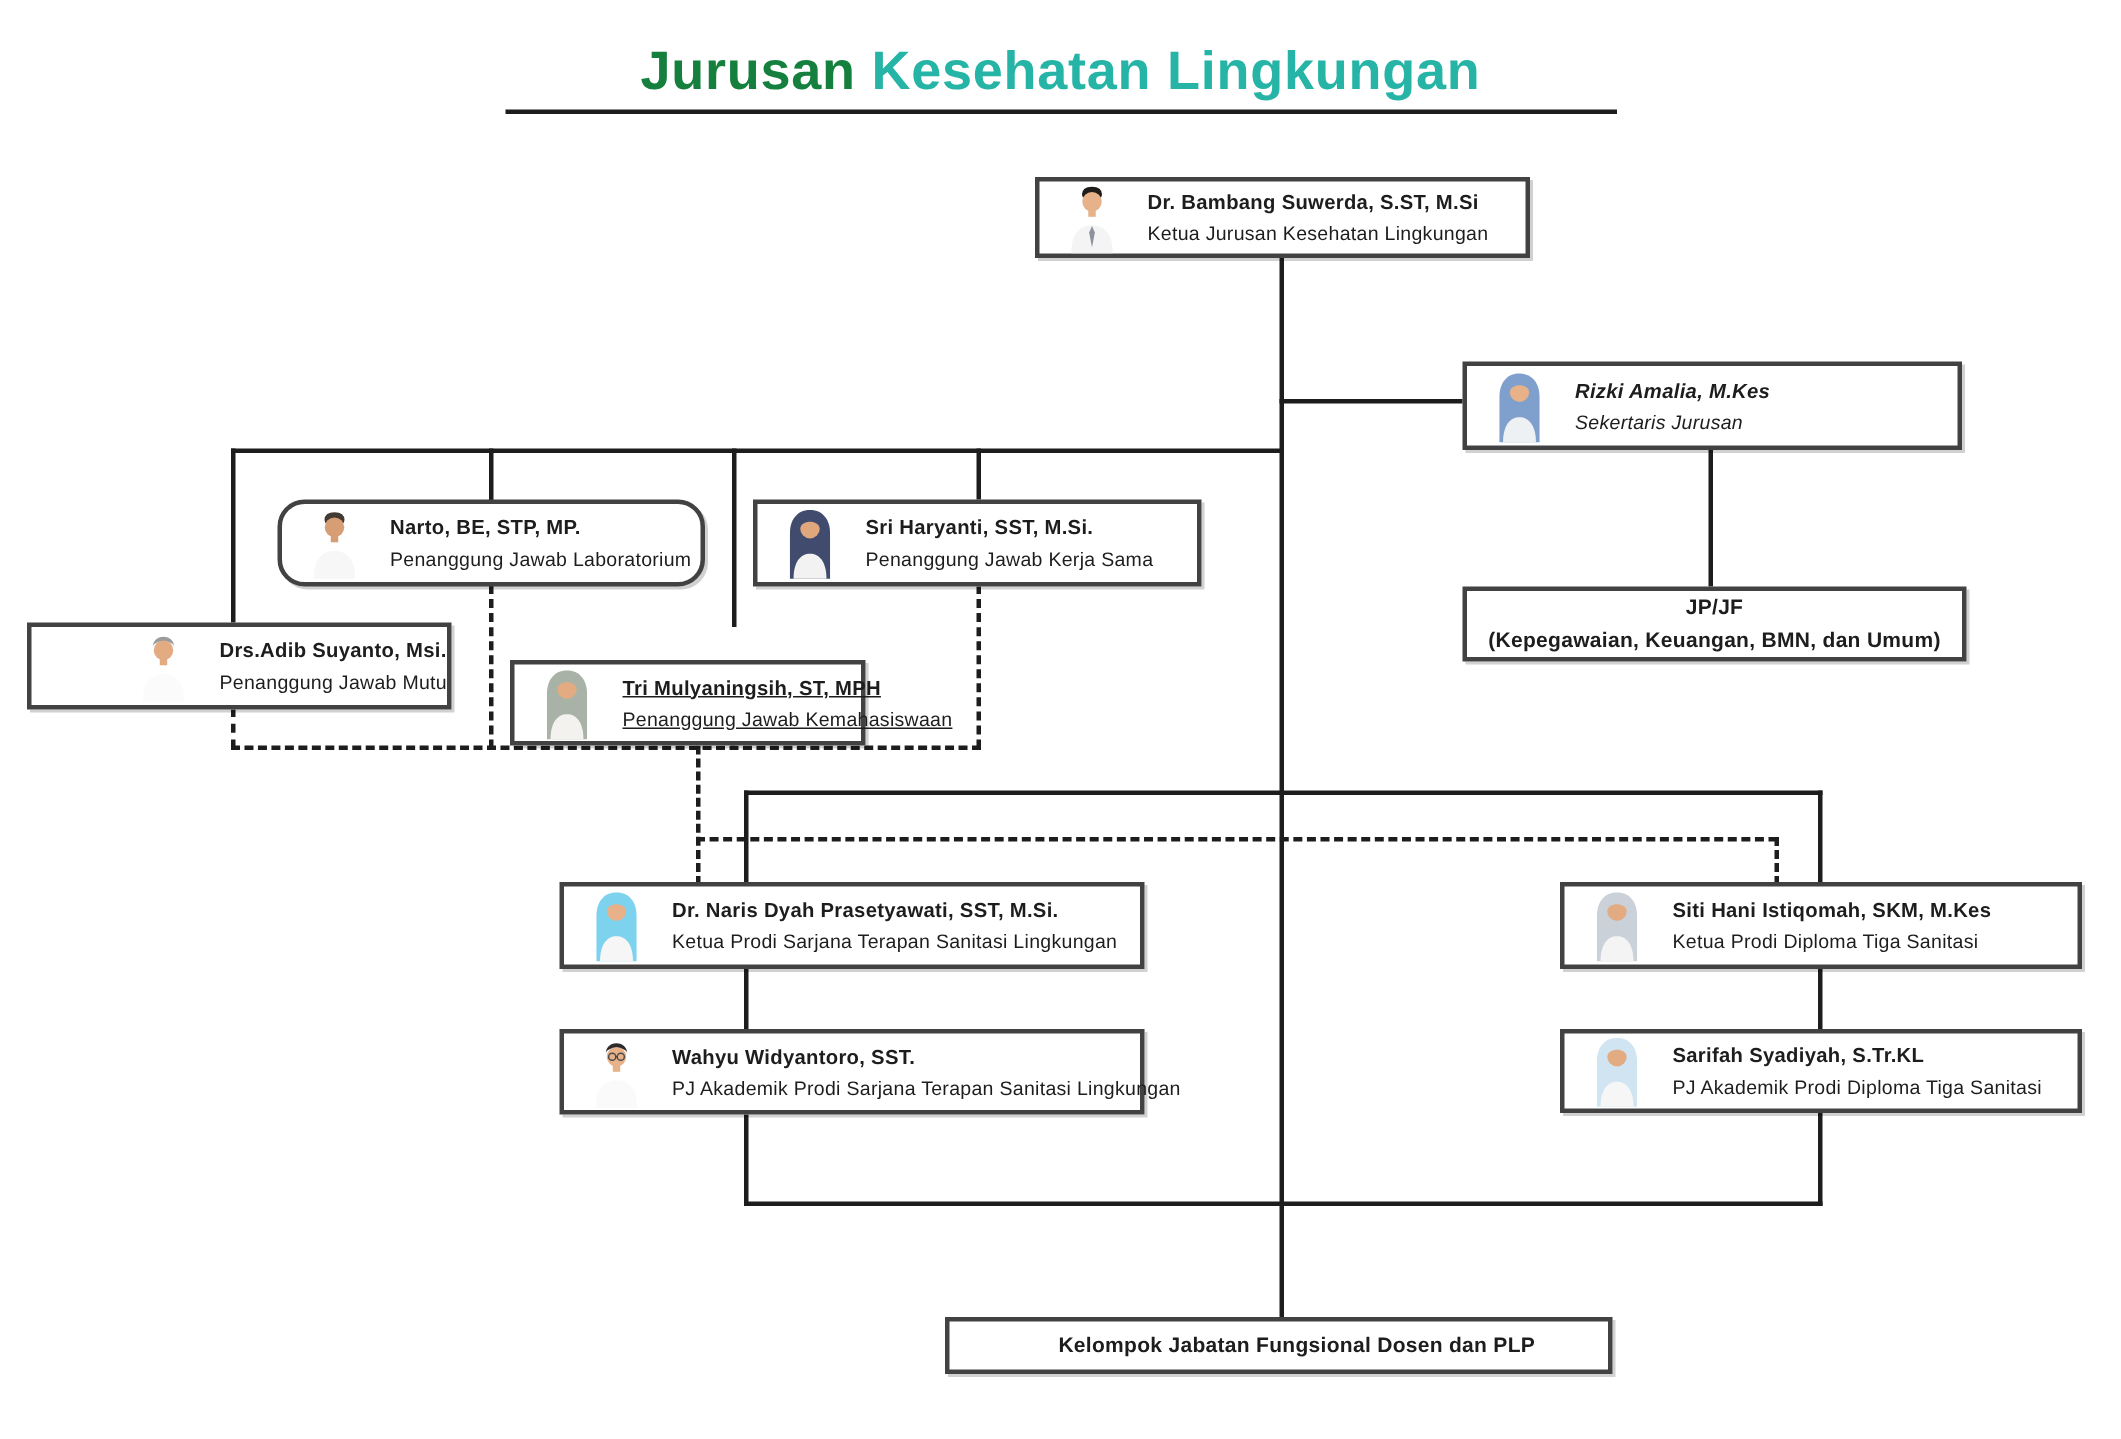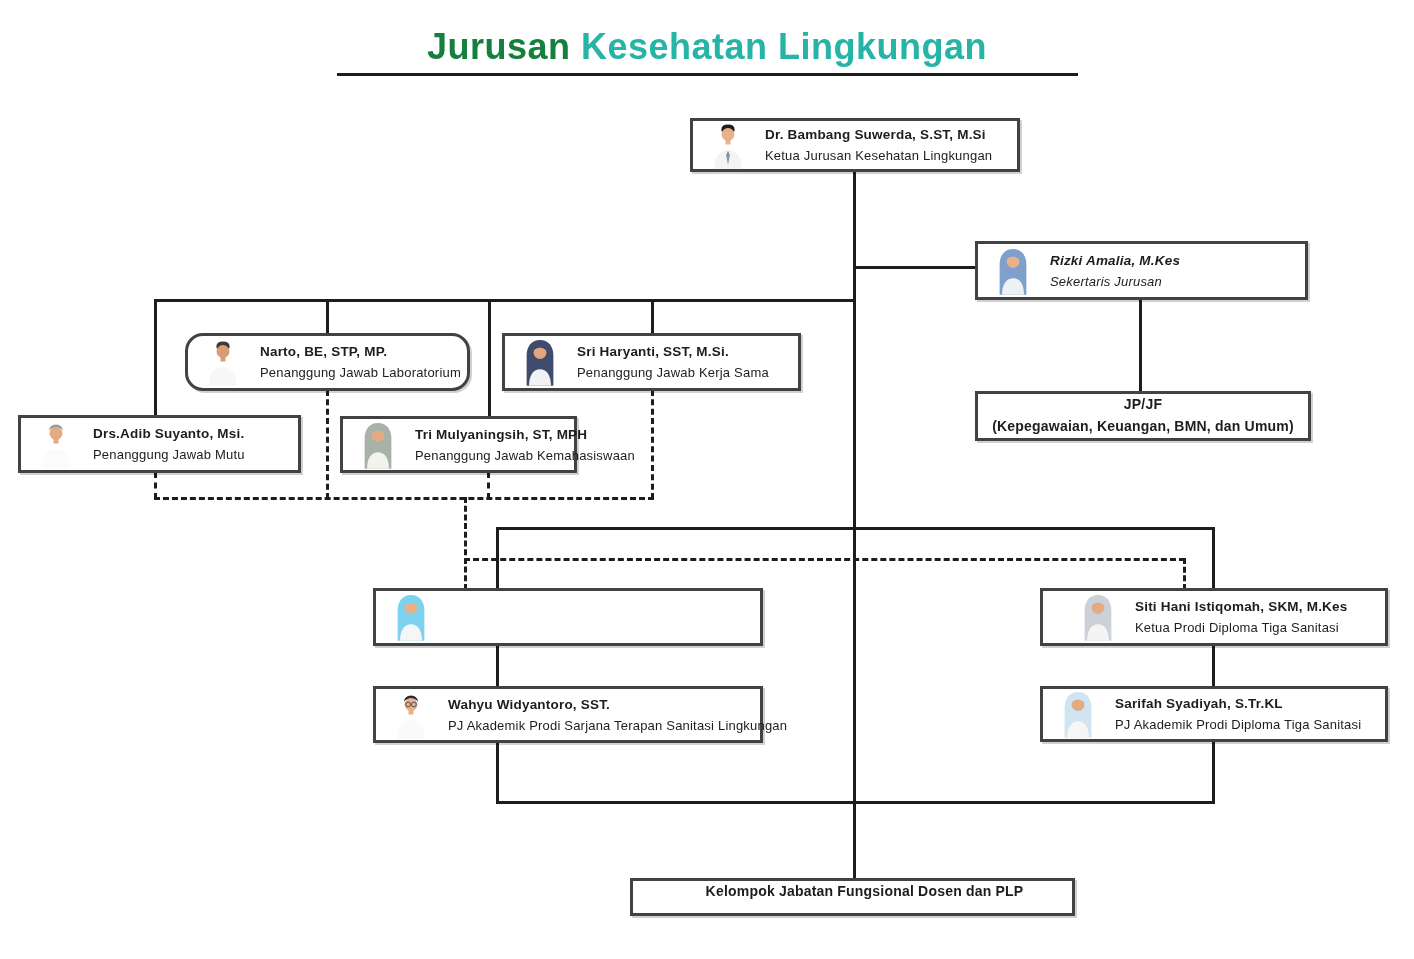--- a/index.html
+++ b/index.html
@@ -26,21 +26,21 @@
   .node{
     position:absolute;background:#ffffff;border:3px solid #424242;
     box-sizing:border-box;display:flex;align-items:center;
     box-shadow:2px 2px 0 rgba(0,0,0,0.18);
   }
   .node .avatar{flex:0 0 auto;width:42px;height:50px;margin:0 16px 0 14px;display:flex;align-items:flex-end;}
   .node .avatar svg{display:block;width:42px;height:50px;}
   .node .txt{display:flex;flex-direction:column;justify-content:center;}
   .node .name{font-weight:bold;font-size:13.5px;letter-spacing:.2px;margin-bottom:6px;white-space:nowrap;}
   .node .role{font-size:13px;letter-spacing:.2px;white-space:nowrap;}
-  .node.center{text-align:center;flex-direction:column;}
+  .node.center{justify-content:center;text-align:center;flex-direction:column;}
   .node.center .line{font-weight:bold;font-size:14px;letter-spacing:.2px;line-height:1.55;white-space:nowrap;}
 </style>
 </head>
 <body>
 
 <div class="canvas">
 
   <div class="title">
     <span class="t1" style="color: #15803d;">Jurusan </span><span class="t2" style="color: rgb(37, 180, 165);">Kesehatan Lingkungan</span>
   </div>
@@ -131,36 +131,36 @@
           <path d="M22 6.5 C17 6.5 14.2 10.5 14.8 16 C16.2 9.5 27.8 9.5 29.2 16 C29.8 10.5 27 6.5 22 6.5 Z" fill="#404b6d"></path>
           <path d="M10.5 51 C10.5 39 15.5 33.5 22 33.5 C28.5 33.5 33.5 39 33.5 51 Z" fill="#f2f2f2"></path>
         </svg>
       </span>
     <span class="txt">
       <span class="name">Sri Haryanti, SST, M.Si.</span>
       <span class="role">Penanggung Jawab Kerja Sama</span>
     </span>
   </div>
 
-  <div class="node" style="left:18px;top:415px;width:283px;height:58px;">
+  <div class="node" style="left:18px;top:415px;width:283px;height:58px;justify-content:flex-end;">
     <span class="avatar">
         <svg viewBox="0 0 44 52" xmlns="http://www.w3.org/2000/svg">
           <path d="M14.5 13 C14.5 7.5 29.5 7.5 29.5 13 C29.5 8.5 26.5 5.5 22 5.5 C17.5 5.5 14.5 8.5 14.5 13 Z" fill="#9b9b9b"></path>
           <circle cx="22" cy="15" r="6.8" fill="#e3ab82"></circle>
           <rect x="19.4" y="20.5" width="5.2" height="5" fill="#e3ab82"></rect>
           <path d="M7.5 51 C7.5 36.5 14 31.5 22 31.5 C30 31.5 36.5 36.5 36.5 51 Z" fill="#fbfbfb"></path>
         </svg>
       </span>
     <span class="txt">
       <span class="name">Drs.Adib Suyanto, Msi.</span>
       <span class="role">Penanggung Jawab Mutu</span>
     </span>
   </div>
 
-  <div class="node" style="left:340px;top:416px;width:237px;height:57px;">
+  <div class="node" style="left:340px;top:440px;width:237px;height:57px;text-decoration:underline;">
     <span class="avatar">
         <svg viewBox="0 0 44 52" xmlns="http://www.w3.org/2000/svg">
           <path d="M22 3 C31.5 3 36 10.5 36 19 L36 51 L8 51 L8 19 C8 10.5 12.5 3 22 3 Z" fill="#a9b2a6"></path>
           <circle cx="22" cy="16" r="6.8" fill="#e3ab82"></circle>
           <path d="M22 6.5 C17 6.5 14.2 10.5 14.8 16 C16.2 9.5 27.8 9.5 29.2 16 C29.8 10.5 27 6.5 22 6.5 Z" fill="#a9b2a6"></path>
           <path d="M10.5 51 C10.5 39 15.5 33.5 22 33.5 C28.5 33.5 33.5 39 33.5 51 Z" fill="#f4f2ee"></path>
         </svg>
       </span>
     <span class="txt">
       <span class="name">Tri Mulyaningsih, ST, MPH</span>
@@ -170,23 +170,27 @@
 
   <div class="node" style="left:373px;top:588px;width:390px;height:58px;">
     <span class="avatar">
         <svg viewBox="0 0 44 52" xmlns="http://www.w3.org/2000/svg">
           <path d="M22 3 C31.5 3 36 10.5 36 19 L36 51 L8 51 L8 19 C8 10.5 12.5 3 22 3 Z" fill="#7dd2ee"></path>
           <circle cx="22" cy="16" r="6.8" fill="#e7b18a"></circle>
           <path d="M22 6.5 C17 6.5 14.2 10.5 14.8 16 C16.2 9.5 27.8 9.5 29.2 16 C29.8 10.5 27 6.5 22 6.5 Z" fill="#7dd2ee"></path>
           <path d="M10.5 51 C10.5 39 15.5 33.5 22 33.5 C28.5 33.5 33.5 39 33.5 51 Z" fill="#f6f6f6"></path>
         </svg>
       </span>
-  </div>
-
-  <div class="node" style="left:1040px;top:588px;width:348px;height:58px;padding-left:20px;">
+    <span class="txt">
+      <span class="name">Dr. Naris Dyah Prasetyawati, SST, M.Si.</span>
+      <span class="role">Ketua Prodi Sarjana Terapan Sanitasi Lingkungan</span>
+    </span>
+  </div>
+
+  <div class="node" style="left:1040px;top:588px;width:348px;height:58px;">
     <span class="avatar">
         <svg viewBox="0 0 44 52" xmlns="http://www.w3.org/2000/svg">
           <path d="M22 3 C31.5 3 36 10.5 36 19 L36 51 L8 51 L8 19 C8 10.5 12.5 3 22 3 Z" fill="#cbd1d8"></path>
           <circle cx="22" cy="16" r="6.8" fill="#e3ab82"></circle>
           <path d="M22 6.5 C17 6.5 14.2 10.5 14.8 16 C16.2 9.5 27.8 9.5 29.2 16 C29.8 10.5 27 6.5 22 6.5 Z" fill="#cbd1d8"></path>
           <path d="M10.5 51 C10.5 39 15.5 33.5 22 33.5 C28.5 33.5 33.5 39 33.5 51 Z" fill="#f4f4f4"></path>
         </svg>
       </span>
     <span class="txt">
       <span class="name">Siti Hani Istiqomah, SKM, M.Kes</span>

